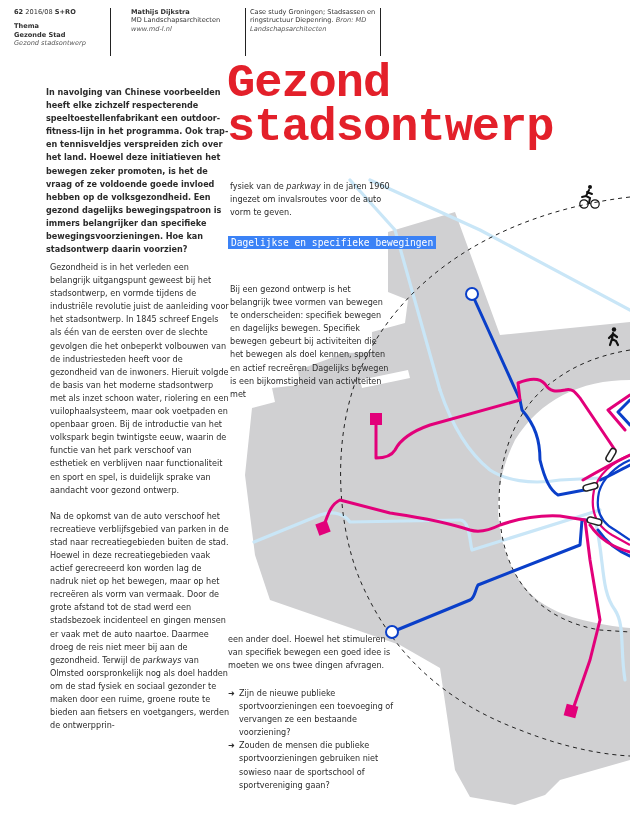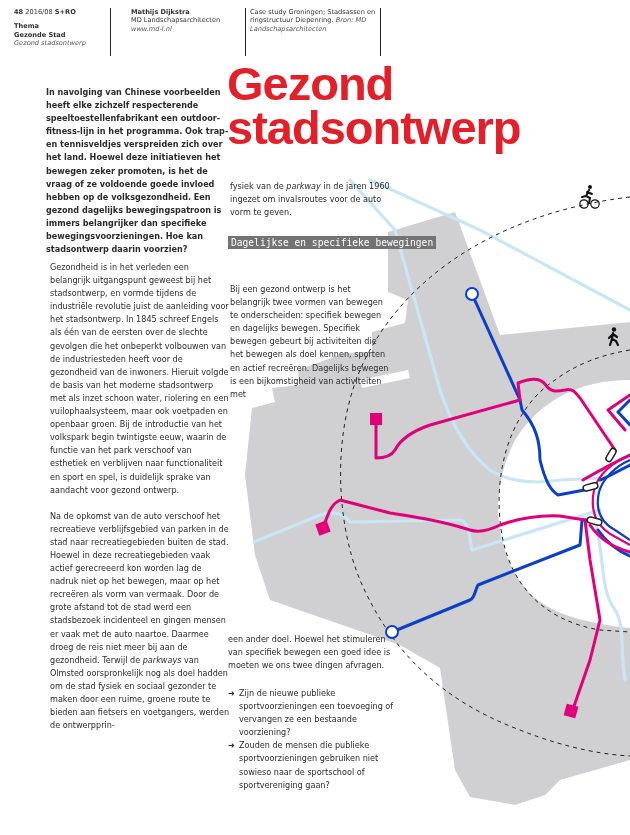--- a/index.html
+++ b/index.html
@@ -15,47 +15,47 @@
     .hdr-col1 { left: 14px; width: 90px; }
     .hdr-col2 { left: 110px; width: 130px; border-left: 1px solid #222; padding-left: 20px; height: 48px; }
     .hdr-col3 { left: 245px; width: 130px; border-left: 1px solid #222; padding-left: 4px; height: 48px; }
     .hdr-rule { position: absolute; left: 380px; top: 8px; height: 48px; border-left: 1px solid #222; }
     .gap { height: 6px; }
 
     .map { position: absolute; left: 0; top: 0; width: 630px; height: 835px; z-index: 0; }
 
     .title {
       position: absolute; left: 227px; top: 62px; z-index: 2;
-      font-family: Liberation Sans, sans-serif; font-weight: bold;
+      font-family: Liberation Mono, monospace; font-weight: bold;
       color: #e3202a; font-size: 47px; line-height: 44px; letter-spacing: -1px;
     }
 
     .col { position: absolute; z-index: 2; font-size: 8.1px; line-height: 13.1px; color: #2b2b2b; }
     .col p { margin: 0 0 13px 4px; }
     .col i { font-style: italic; }
     .intro { left: 46px; top: 86px; width: 185px; font-weight: bold; }
     .c1 { left: 46px; top: 261px; width: 185px; }
     .c2a { left: 230px; top: 180px; width: 170px; }
     .subhead {
       position: absolute; left: 228px; top: 237px; z-index: 2;
       font-family: "DejaVu Sans Mono", monospace; font-size: 9.6px; line-height: 12px;
       color: #fff;
     }
-    .subhead span { background: #737373; padding: 1px 3px; box-decoration-break: clone; -webkit-box-decoration-break: clone; }
+    .subhead span { background: #3b82f6; padding: 1px 3px; box-decoration-break: clone; -webkit-box-decoration-break: clone; }
     .c2b { left: 230px; top: 283px; width: 160px; }
     .c2c { left: 228px; top: 633px; width: 170px; }
     .bullets { position: absolute; left: 228px; top: 687px; width: 170px; z-index: 2; font-size: 8.1px; line-height: 13.1px; color: #2b2b2b; }
     .bullet { display: flex; }
     .arrow { width: 11px; flex: none; font-weight: bold; }
   </style>
 </head>
 <body>
 
 <div class="hdr hdr-col1">
-  <div><b>48</b>
+  <div><b>62</b>
     <span>2016/08</span>
     <b>S+RO</b></div>
   <div class="gap"></div>
   <div><b>Thema</b></div>
   <div><b>Gezonde Stad</b></div>
   <div><i>Gezond stadsontwerp</i></div>
 </div>
 <div class="hdr hdr-col2">
   <div><b>Mathijs Dijkstra</b></div>
   <div>MD Landschapsarchitecten</div>

